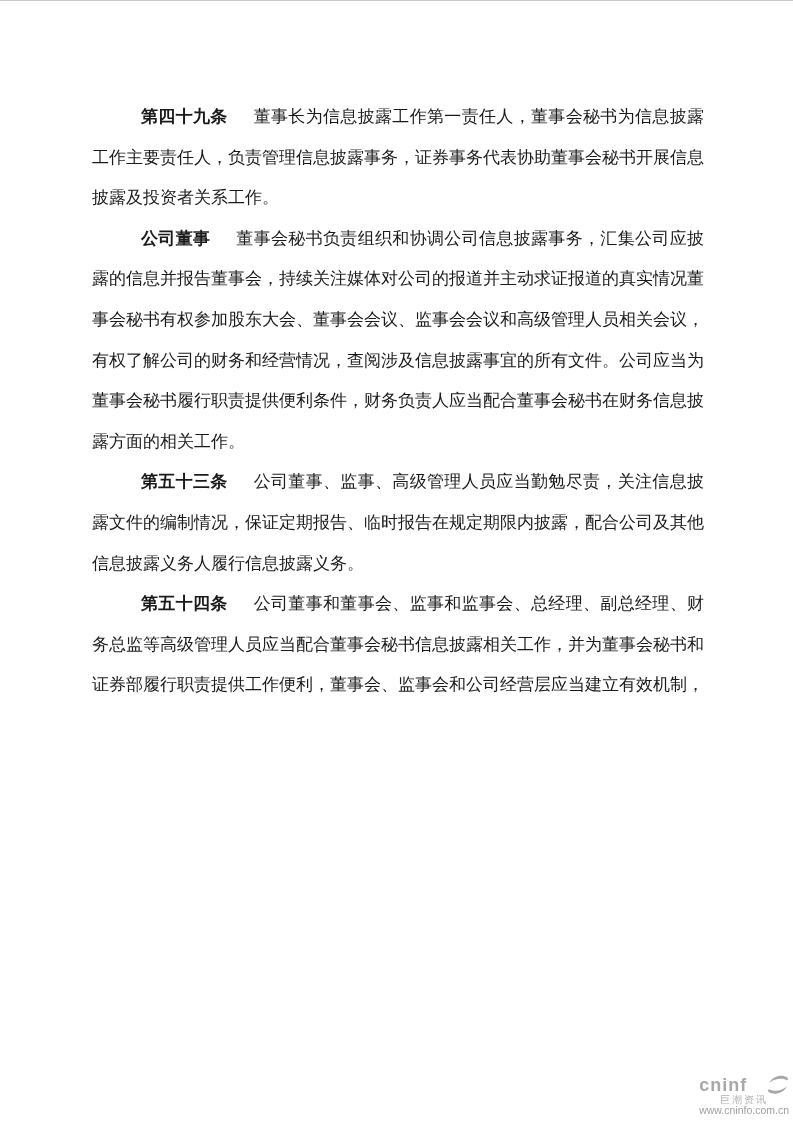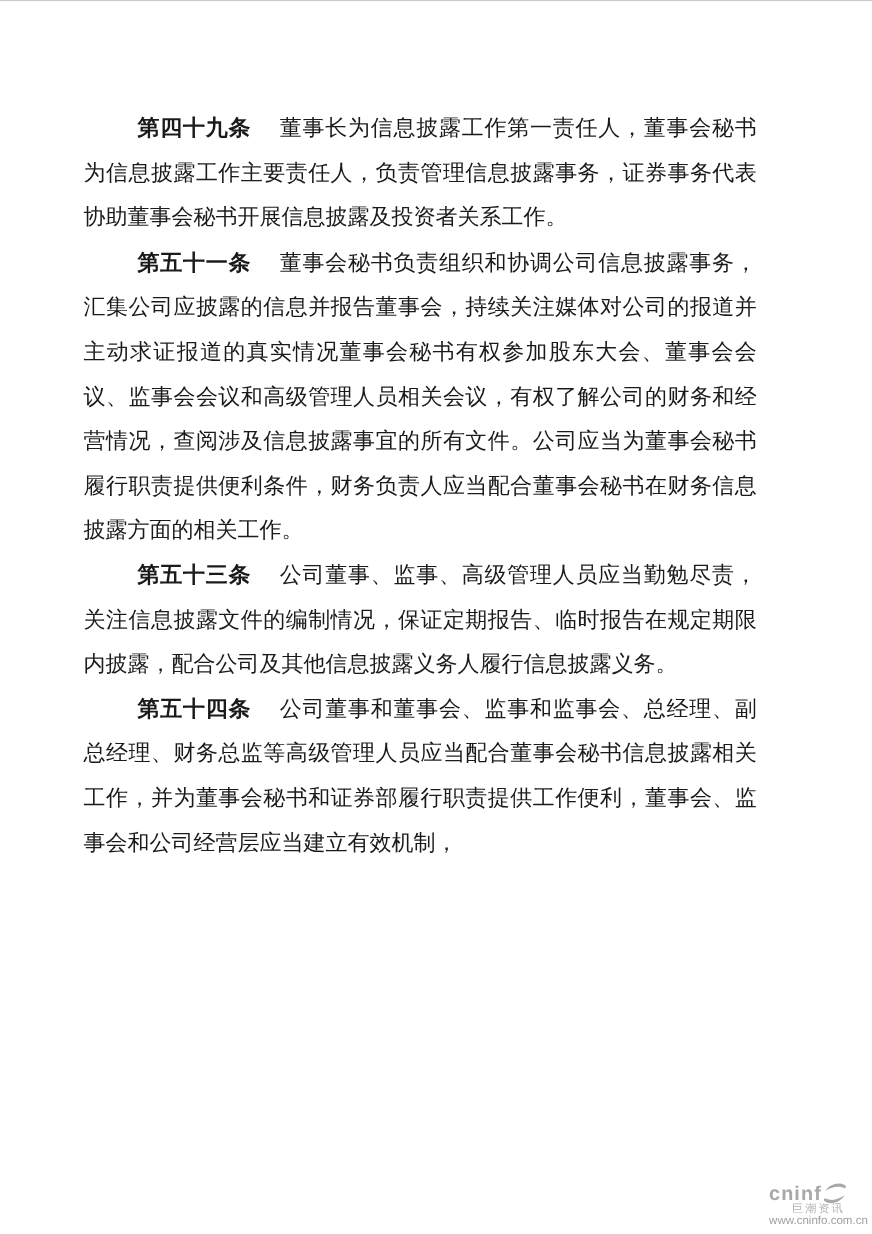--- a/index.html
+++ b/index.html
@@ -9,24 +9,24 @@
     height: 1122px;
     background: #ffffff;
     border-top: 1px solid #c9c9c9;
     box-sizing: border-box;
     overflow: hidden;
     font-family: "Liberation Serif", "DejaVu Serif", serif;
     color: #1a1a1a;
   }
   .content {
     position: absolute;
-    left: 76px;
+    left: 92px;
     top: 96px;
     width: 612px;
-    font-size: 20px;
+    font-size: 17px;
     line-height: 40.6px;
     text-align: justify;
   }
   .content p {
     margin: 0;
     text-indent: 49px;
   }
   .article-label {
     font-weight: bold;
     margin-right: 26px;
@@ -43,21 +43,21 @@
     right: 4px;
     bottom: 5px;
     text-align: center;
     color: #a8a8a8;
     font-family: "Liberation Sans", "DejaVu Sans", sans-serif;
     line-height: 1.1;
   }
   .brand-row {
     display: flex;
     align-items: center;
-    justify-content: flex-start;
+    justify-content: space-between;
     gap: 1px;
   }
   .brand {
     font-weight: bold;
     font-size: 18px;
     letter-spacing: 1px;
     color: #a8a8a8;
   }
   .swirl-icon svg { width: 22px; height: 20px; display: block; }
   .brand-cn {
@@ -74,21 +74,21 @@
 </style>
 </head>
 <body>
 
 <div class="page">
   <div class="content">
 
     <p><span class="article-label">第四十九条</span><span>董事长为信息披露工作第一责任人，董事会秘书为信息披露工作主要责任人，负责管理信息披露事务，证券事务代表协助董事会秘书开展信息披露及投资者关系工作。</span></p>
 
 
-    <p><span class="article-label">第五十一条</span><span>董事会秘书负责组织和协调公司信息披露事务，汇集公司应披露的信息并报告董事会，持续关注媒体对公司的报道并主动求证报道的真实情况董事会秘书有权参加股东大会、董事会会议、监事会会议和高级管理人员相关会议，有权了解公司的财务和经营情况，查阅涉及信息披露事宜的所有文件。公司应当为董事会秘书履行职责提供便利条件，财务负责人应当配合董事会秘书在财务信息披露方面的相关工作。</span></p>
+    <p><span class="article-label">公司董事</span><span>董事会秘书负责组织和协调公司信息披露事务，汇集公司应披露的信息并报告董事会，持续关注媒体对公司的报道并主动求证报道的真实情况董事会秘书有权参加股东大会、董事会会议、监事会会议和高级管理人员相关会议，有权了解公司的财务和经营情况，查阅涉及信息披露事宜的所有文件。公司应当为董事会秘书履行职责提供便利条件，财务负责人应当配合董事会秘书在财务信息披露方面的相关工作。</span></p>
 
 
     <div class="chapter">
     </div>
 
     <p><span class="article-label">第五十三条</span><span>公司董事、监事、高级管理人员应当勤勉尽责，关注信息披露文件的编制情况，保证定期报告、临时报告在规定期限内披露，配合公司及其他信息披露义务人履行信息披露义务。</span></p>
 
     <p><span class="article-label">第五十四条</span><span>公司董事和董事会、监事和监事会、总经理、副总经理、财务总监等高级管理人员应当配合董事会秘书信息披露相关工作，并为董事会秘书和证券部履行职责提供工作便利，董事会、监事会和公司经营层应当建立有效机制，</span></p>
 
   </div>

